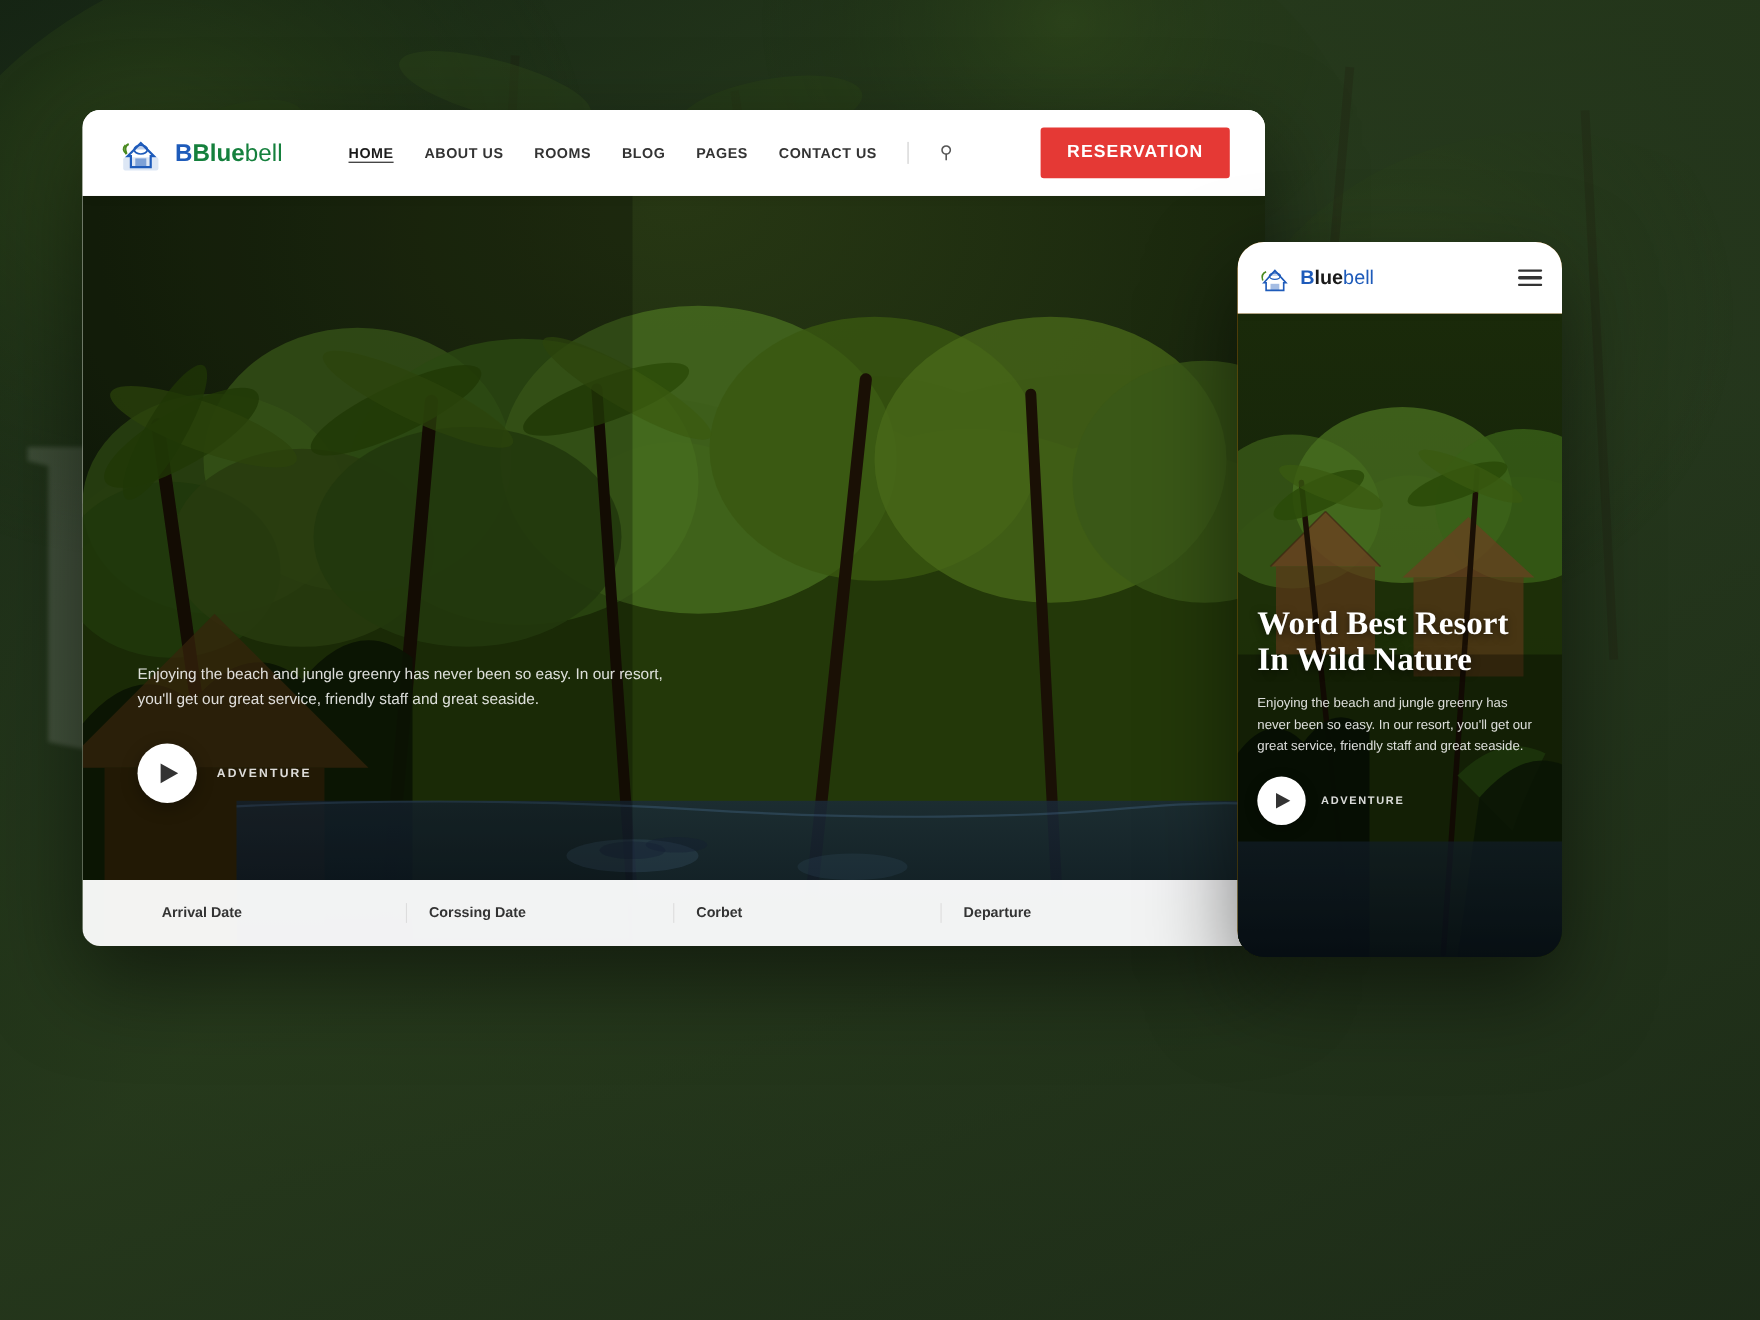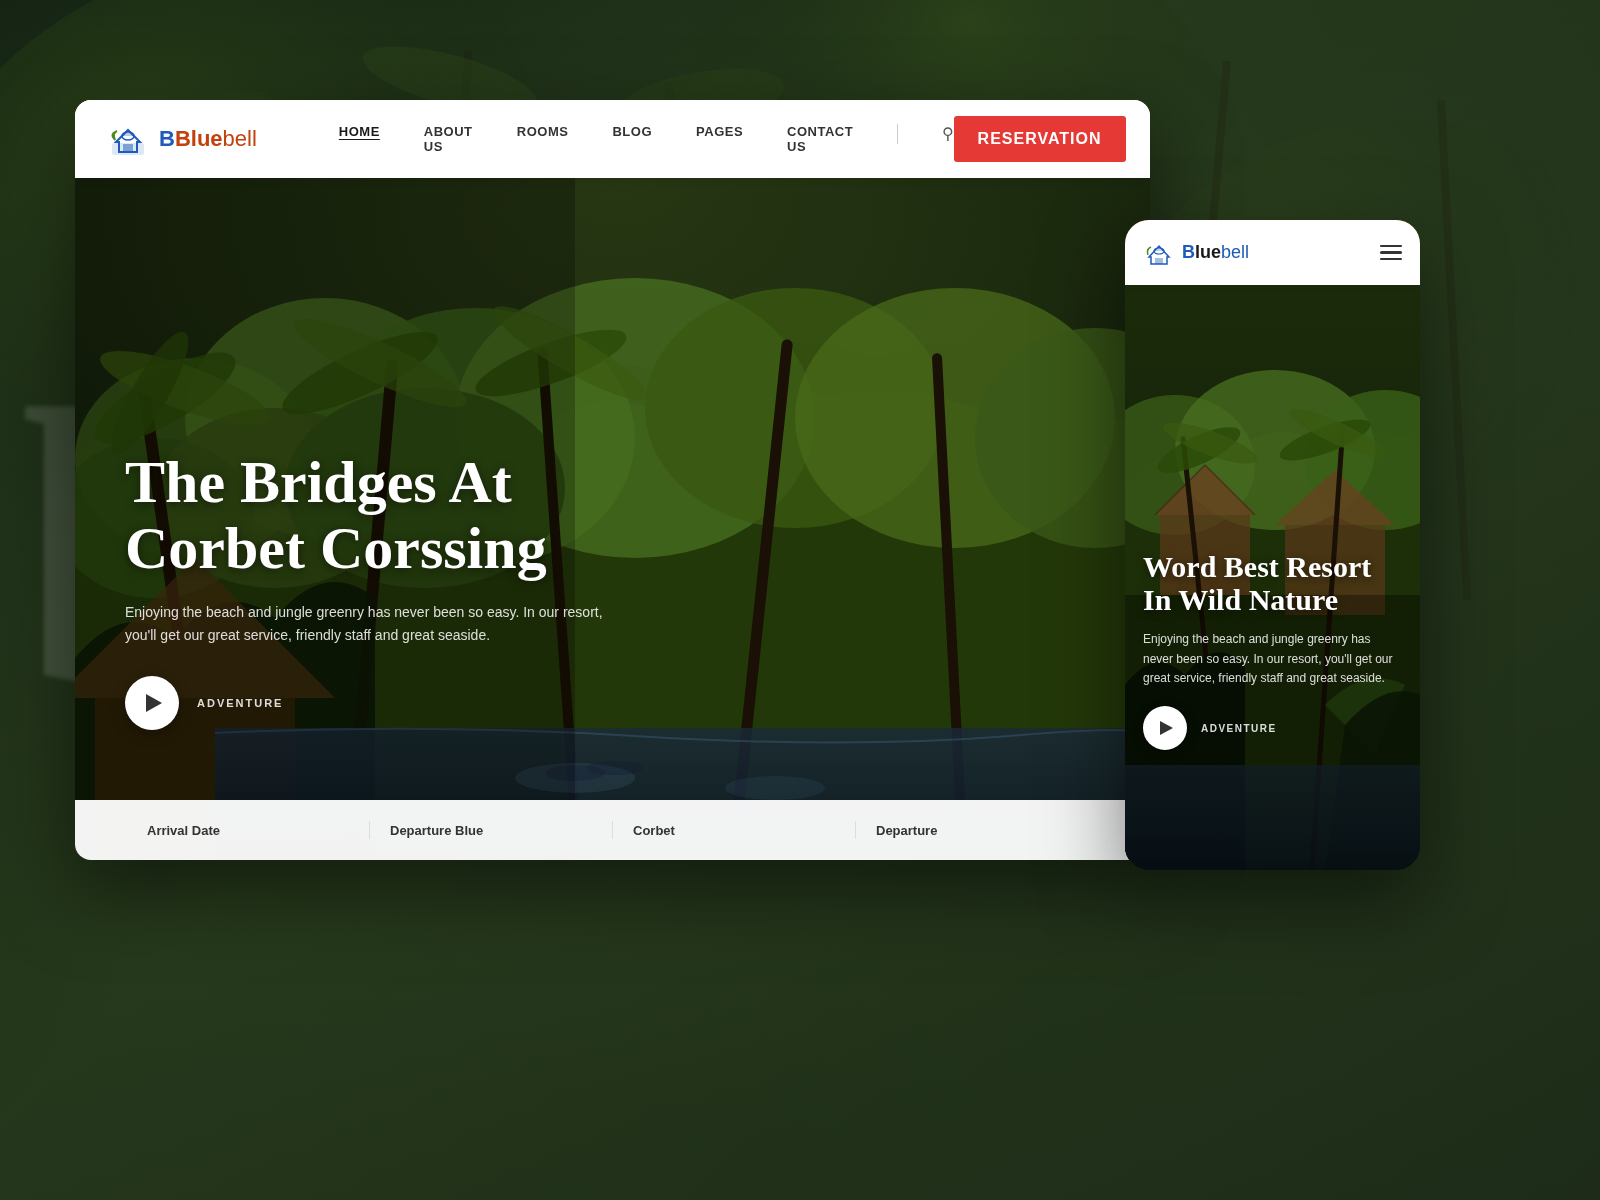--- a/index.html
+++ b/index.html
@@ -85,29 +85,28 @@
       height: 42px;
     }
 
     .logo-text {
       font-size: 22px;
       font-weight: 700;
       color: #1a1a1a;
     }
 
     .logo-text span {
-      color: #c2410c;
+      color: #15803d;
     }
 
     .desktop-nav {
       display: flex;
-      align-items: flex-start;
-      gap: 44px;
+      align-items: center;
+      gap: 28px;
       flex: 1;
-      margin-left: 22px;
     }
 
     .nav-link {
       font-size: 13px;
       font-weight: 600;
       color: #333;
       text-decoration: none;
       letter-spacing: 0.5px;
       text-transform: uppercase;
       cursor: pointer;
@@ -537,34 +536,33 @@
       <ellipse cx="500" cy="600" rx="60" ry="15" fill="rgba(100,140,180,0.15)"></ellipse>
       <ellipse cx="700" cy="610" rx="50" ry="12" fill="rgba(80,120,160,0.12)"></ellipse>
 
       <ellipse cx="500" cy="595" rx="30" ry="8" fill="rgba(20,30,50,0.4)"></ellipse>
       <ellipse cx="540" cy="590" rx="28" ry="7" fill="rgba(20,30,50,0.4)"></ellipse>
 
       <rect x="0" y="0" width="500" height="682" fill="rgba(0,0,0,0.35)" opacity="0.7"></rect>
     </svg>
 
     <div class="hero-content">
-      <h1 class="hero-title">The Bridges At Corbet Corssing</h1>
       <p class="hero-subtitle">Enjoying the beach and jungle greenry has never been so easy. In our resort, you'll get our great service, friendly staff and great seaside.</p>
       <div class="play-section">
         <button class="play-btn"></button>
         <span class="adventure-label">ADVENTURE</span>
       </div>
     </div>
 
     <div class="booking-bar">
       <div class="booking-field">
         <span class="booking-field-label">Arrival Date</span>
       </div>
       <div class="booking-field">
-        <span class="booking-field-label">Departure Blue</span>
+        <span class="booking-field-label">Corssing Date</span>
       </div>
       <div class="booking-field">
         <span class="booking-field-label">Corbet</span>
       </div>
       <div class="booking-field">
         <span class="booking-field-label">Departure</span>
       </div>
     </div>
   </div>
 </div>

